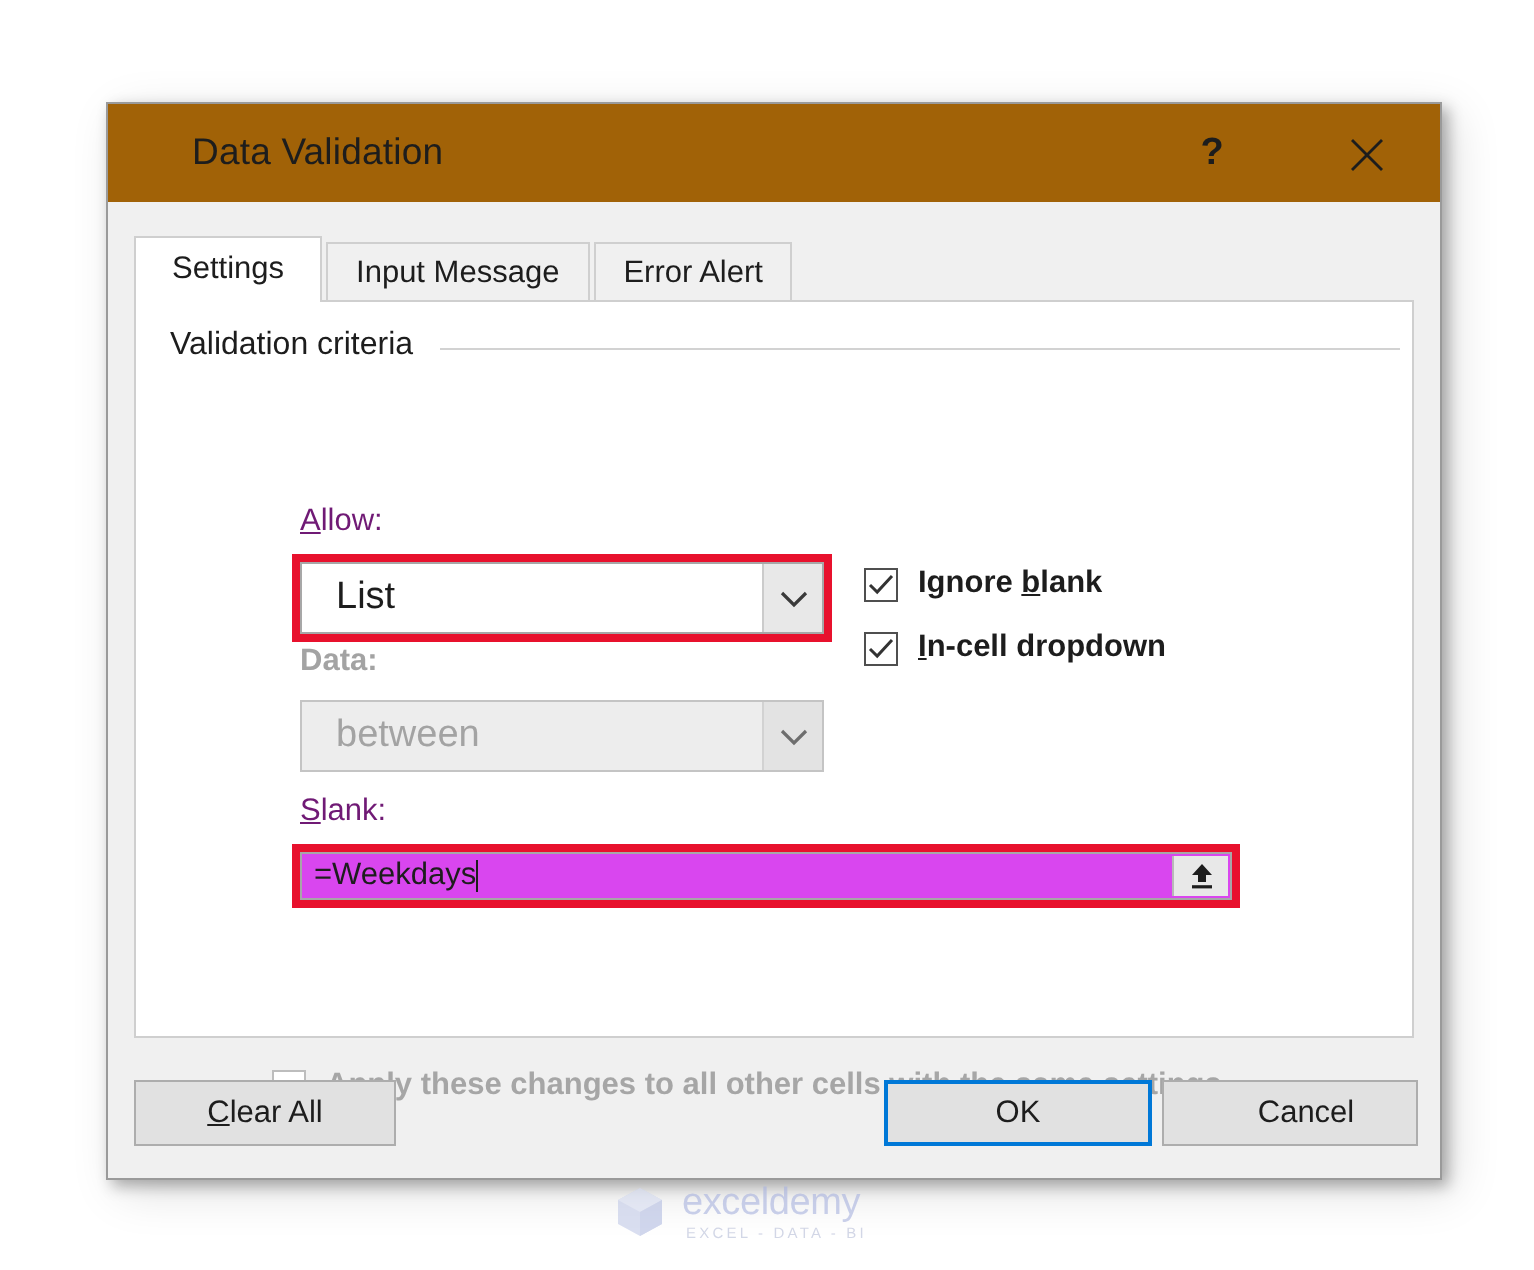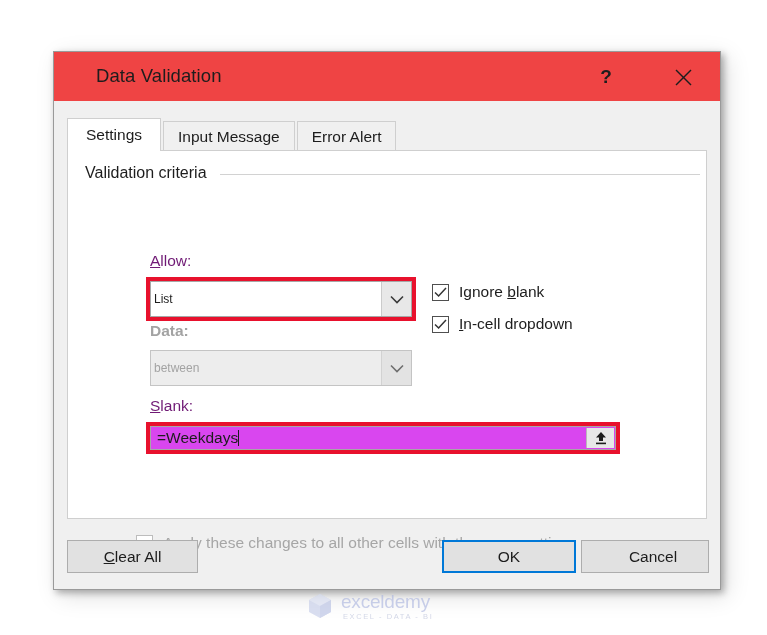--- a/index.html
+++ b/index.html
@@ -34,21 +34,21 @@
     box-shadow: 3px 3px 7px rgba(0,0,0,0.30), 6px 6px 22px rgba(0,0,0,0.13);
     box-sizing: border-box;
   }
 
   
   #titlebar {
     position: absolute;
     left: 0; top: 0;
     width: 100%;
     height: 49px;
-    background: #ef4444;
+    background: #a16207;
     box-sizing: border-box;
   }
   #dialog-title {
     position: absolute;
     left: 42px;
     top: 13px;
     font-size: 18.5px;
     color: #1d1d1d;
     letter-spacing: 0.1px;
     white-space: nowrap;
@@ -156,22 +156,22 @@
     box-sizing: border-box;
     border: 1px solid #a7a7a7;
     background: #ffffff;
     display: flex;
     align-items: stretch;
   }
   .combo .combo-value {
     flex: 1;
     display: flex;
     align-items: center;
-    padding-left: 3px;
-    font-size: 12px;
+    padding-left: 17px;
+    font-size: 19px;
     color: #1d1d1d;
     white-space: nowrap;
     overflow: hidden;
   }
   .combo .combo-arrow {
     width: 29px;
     background: #e8e8e8;
     border-left: 1px solid #cbcbcb;
     display: flex;
     align-items: center;
@@ -254,20 +254,21 @@
     display: flex;
     align-items: center;
     justify-content: center;
     flex: 0 0 auto;
   }
   .checkbox.disabled { border-color: #bdbdbd; }
   .checkrow .check-label {
     margin-left: 10px;
     font-size: 15.5px;
     color: #1d1d1d;
+    font-weight: bold;
   }
   .checkrow.disabled .check-label { color: #a6a6a6; }
 
   #ignore-blank-row     { left: 378px; top: 231px; }
   #incell-dropdown-row  { left: 378px; top: 263px; }
   #apply-changes-row    { left: 82px;  top: 482px; }
 
   
   .dlg-button {
     position: absolute;

